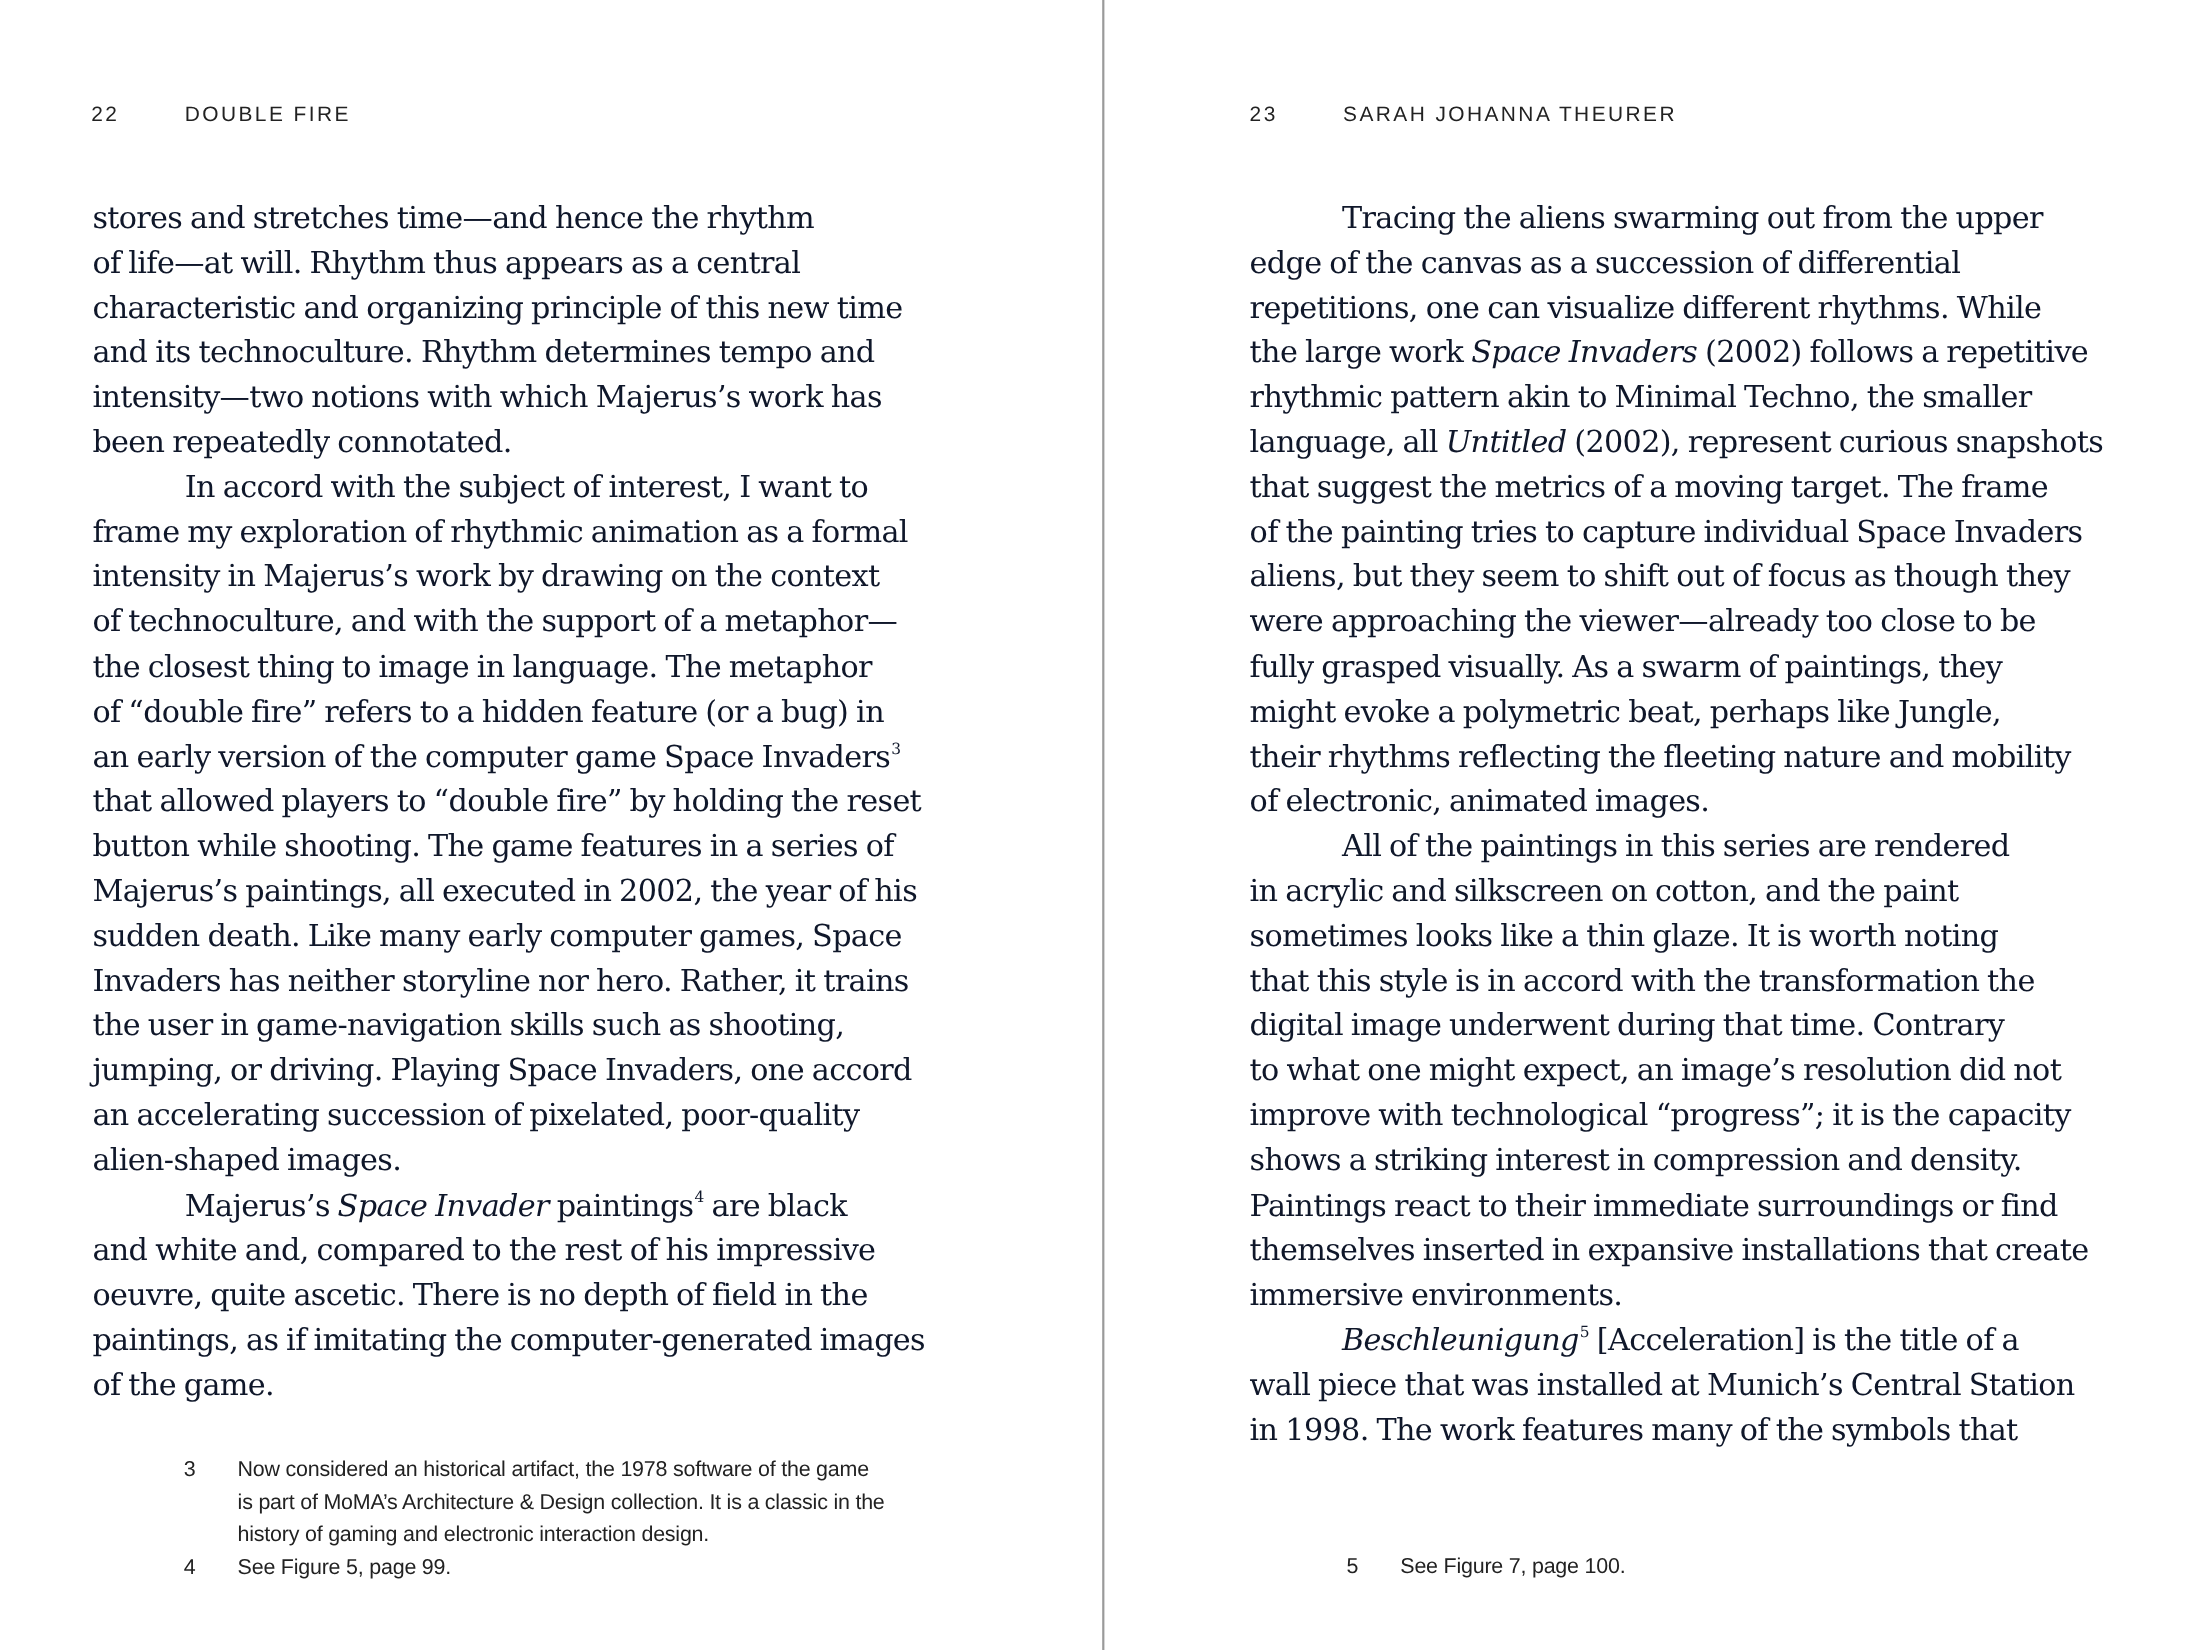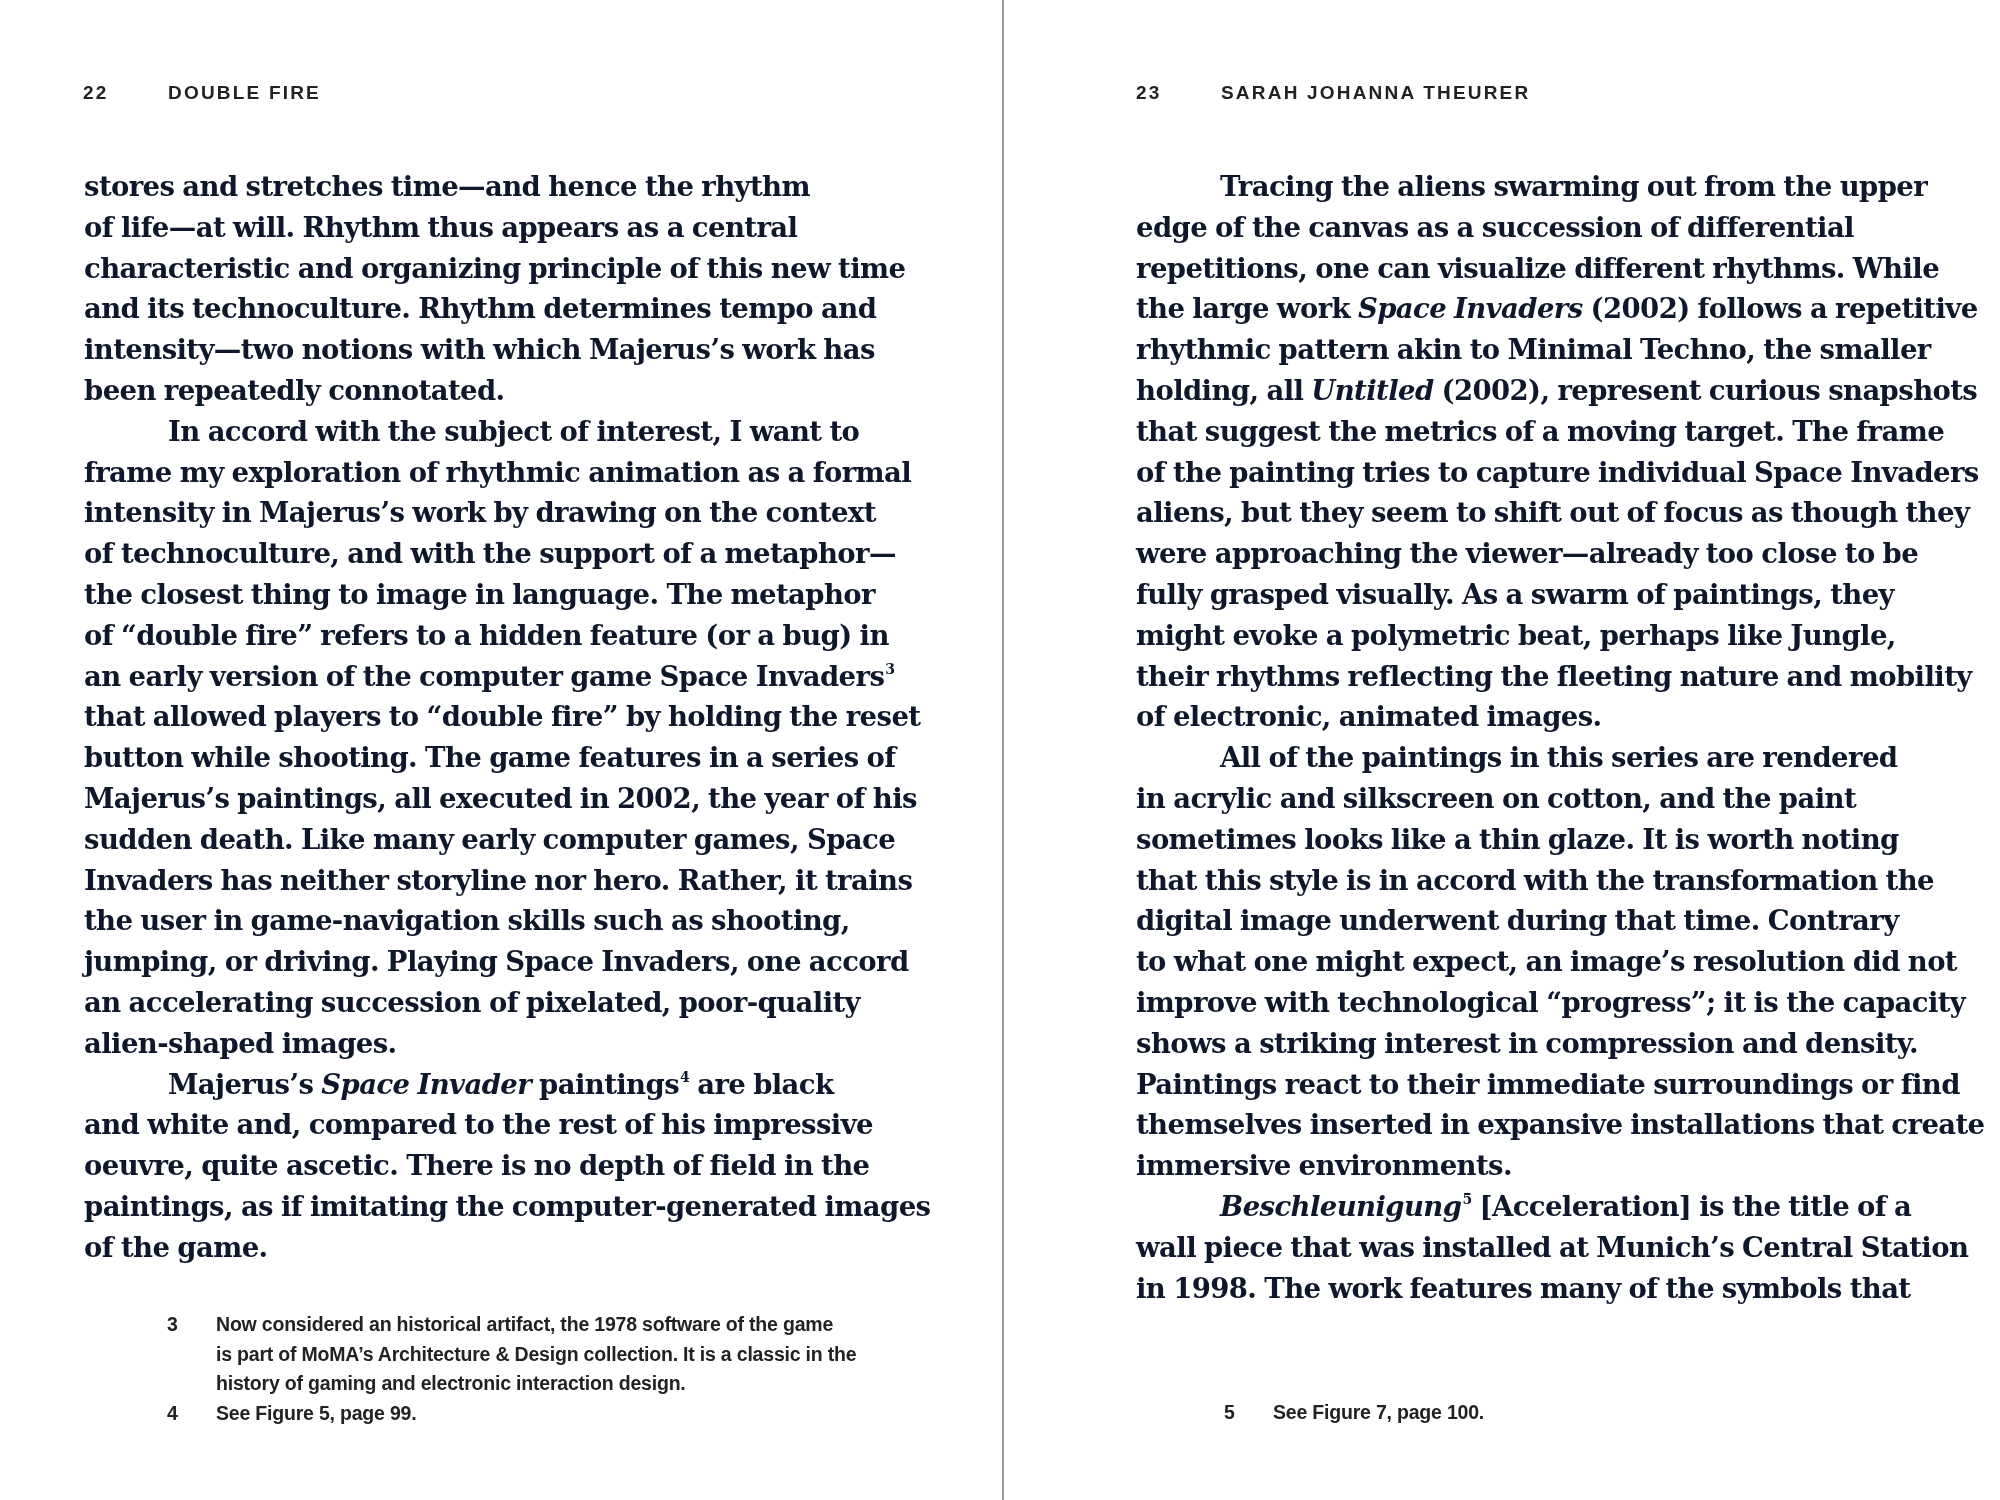--- a/index.html
+++ b/index.html
@@ -1,20 +1,20 @@
 <!DOCTYPE html>
 <html><head>
 <meta charset="utf-8">
 <style>
   html, body { margin: 0; padding: 0; }
   body {
     width: 2000px; height: 1500px; background: #ffffff; position: relative;
     overflow: hidden; color: #1a1a1a;
   }
-  .page { position: absolute; top: 0; height: 1110px; font-weight: bold; }
+  .page { position: absolute; top: 12px; height: 1110px; }
   #page-left { left: 0; width: 1003px; }
   #page-right { left: 1004px; width: 996px; }
   .divider { position: absolute; left: 1002px; top: 0; width: 2px; height: 1500px; background: #9a9a9a; }
   .running-head {
     position: absolute; top: 82px; font-family: "Liberation Sans", sans-serif;
     font-size: 19px; letter-spacing: 2.2px; color: #222;
   }
   .running-head .num { position: absolute; left: 0; }
   .running-head .title { position: absolute; left: 85px; white-space: nowrap; }
   #page-left .running-head { left: 83px; }
@@ -97,21 +97,21 @@
   <div class="running-head">
     <span class="num">23</span>
     <span class="title">SARAH JOHANNA THEURER</span>
   </div>
   <div class="body">
       <span class="line indent"><span>Tracing the aliens swarming out from the upper</span></span>
       <span class="line"><span>edge of the canvas as a succession of differential</span></span>
       <span class="line"><span>repetitions, one can visualize different rhythms. While</span></span>
       <span class="line"><span>the large work </span><em>Space Invaders</em><span> (2002) follows a repetitive</span></span>
       <span class="line"><span>rhythmic pattern akin to Minimal Techno, the smaller</span></span>
-      <span class="line"><span>holding, all </span><em>Untitled</em><span> (2002), represent curious snapshots</span></span>
+      <span class="line"><span>language, all </span><em>Untitled</em><span> (2002), represent curious snapshots</span></span>
       <span class="line"><span>that suggest the metrics of a moving target. The frame</span></span>
       <span class="line"><span>of the painting tries to capture individual Space Invaders</span></span>
       <span class="line"><span>aliens, but they seem to shift out of focus as though they</span></span>
       <span class="line"><span>were approaching the viewer—already too close to be</span></span>
       <span class="line"><span>fully grasped visually. As a swarm of paintings, they</span></span>
       <span class="line"><span>might evoke a polymetric beat, perhaps like Jungle,</span></span>
       <span class="line"><span>their rhythms reflecting the fleeting nature and mobility</span></span>
       <span class="line"><span>of electronic, animated images.</span></span>
       <span class="line indent"><span>All of the paintings in this series are rendered</span></span>
       <span class="line"><span>in acrylic and silkscreen on cotton, and the paint</span></span>

